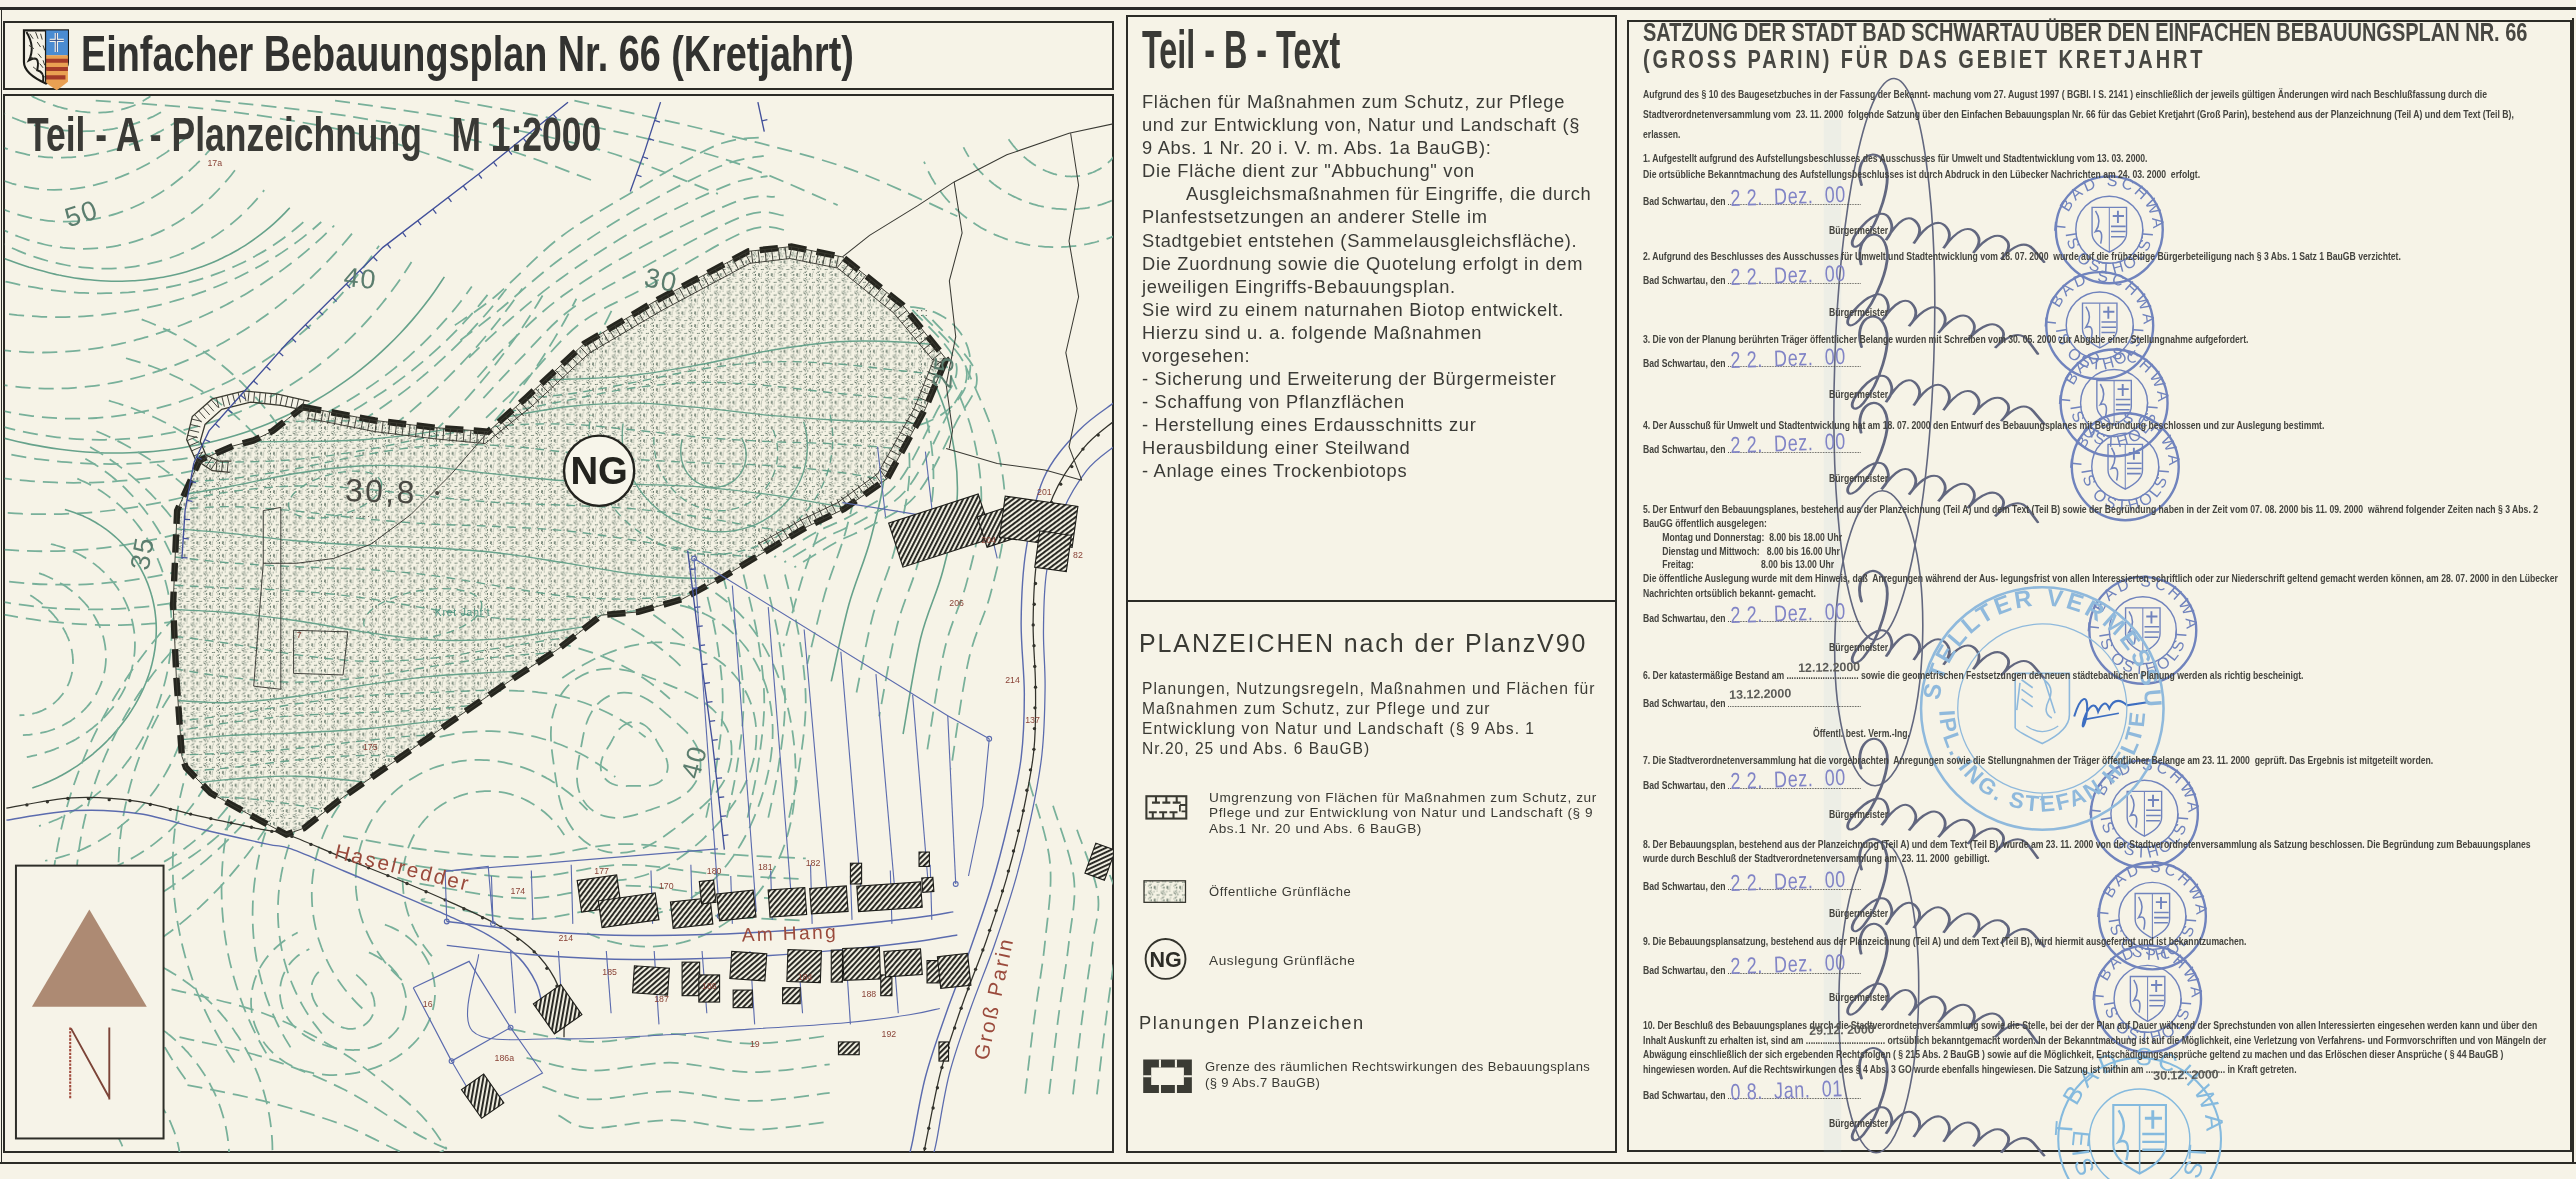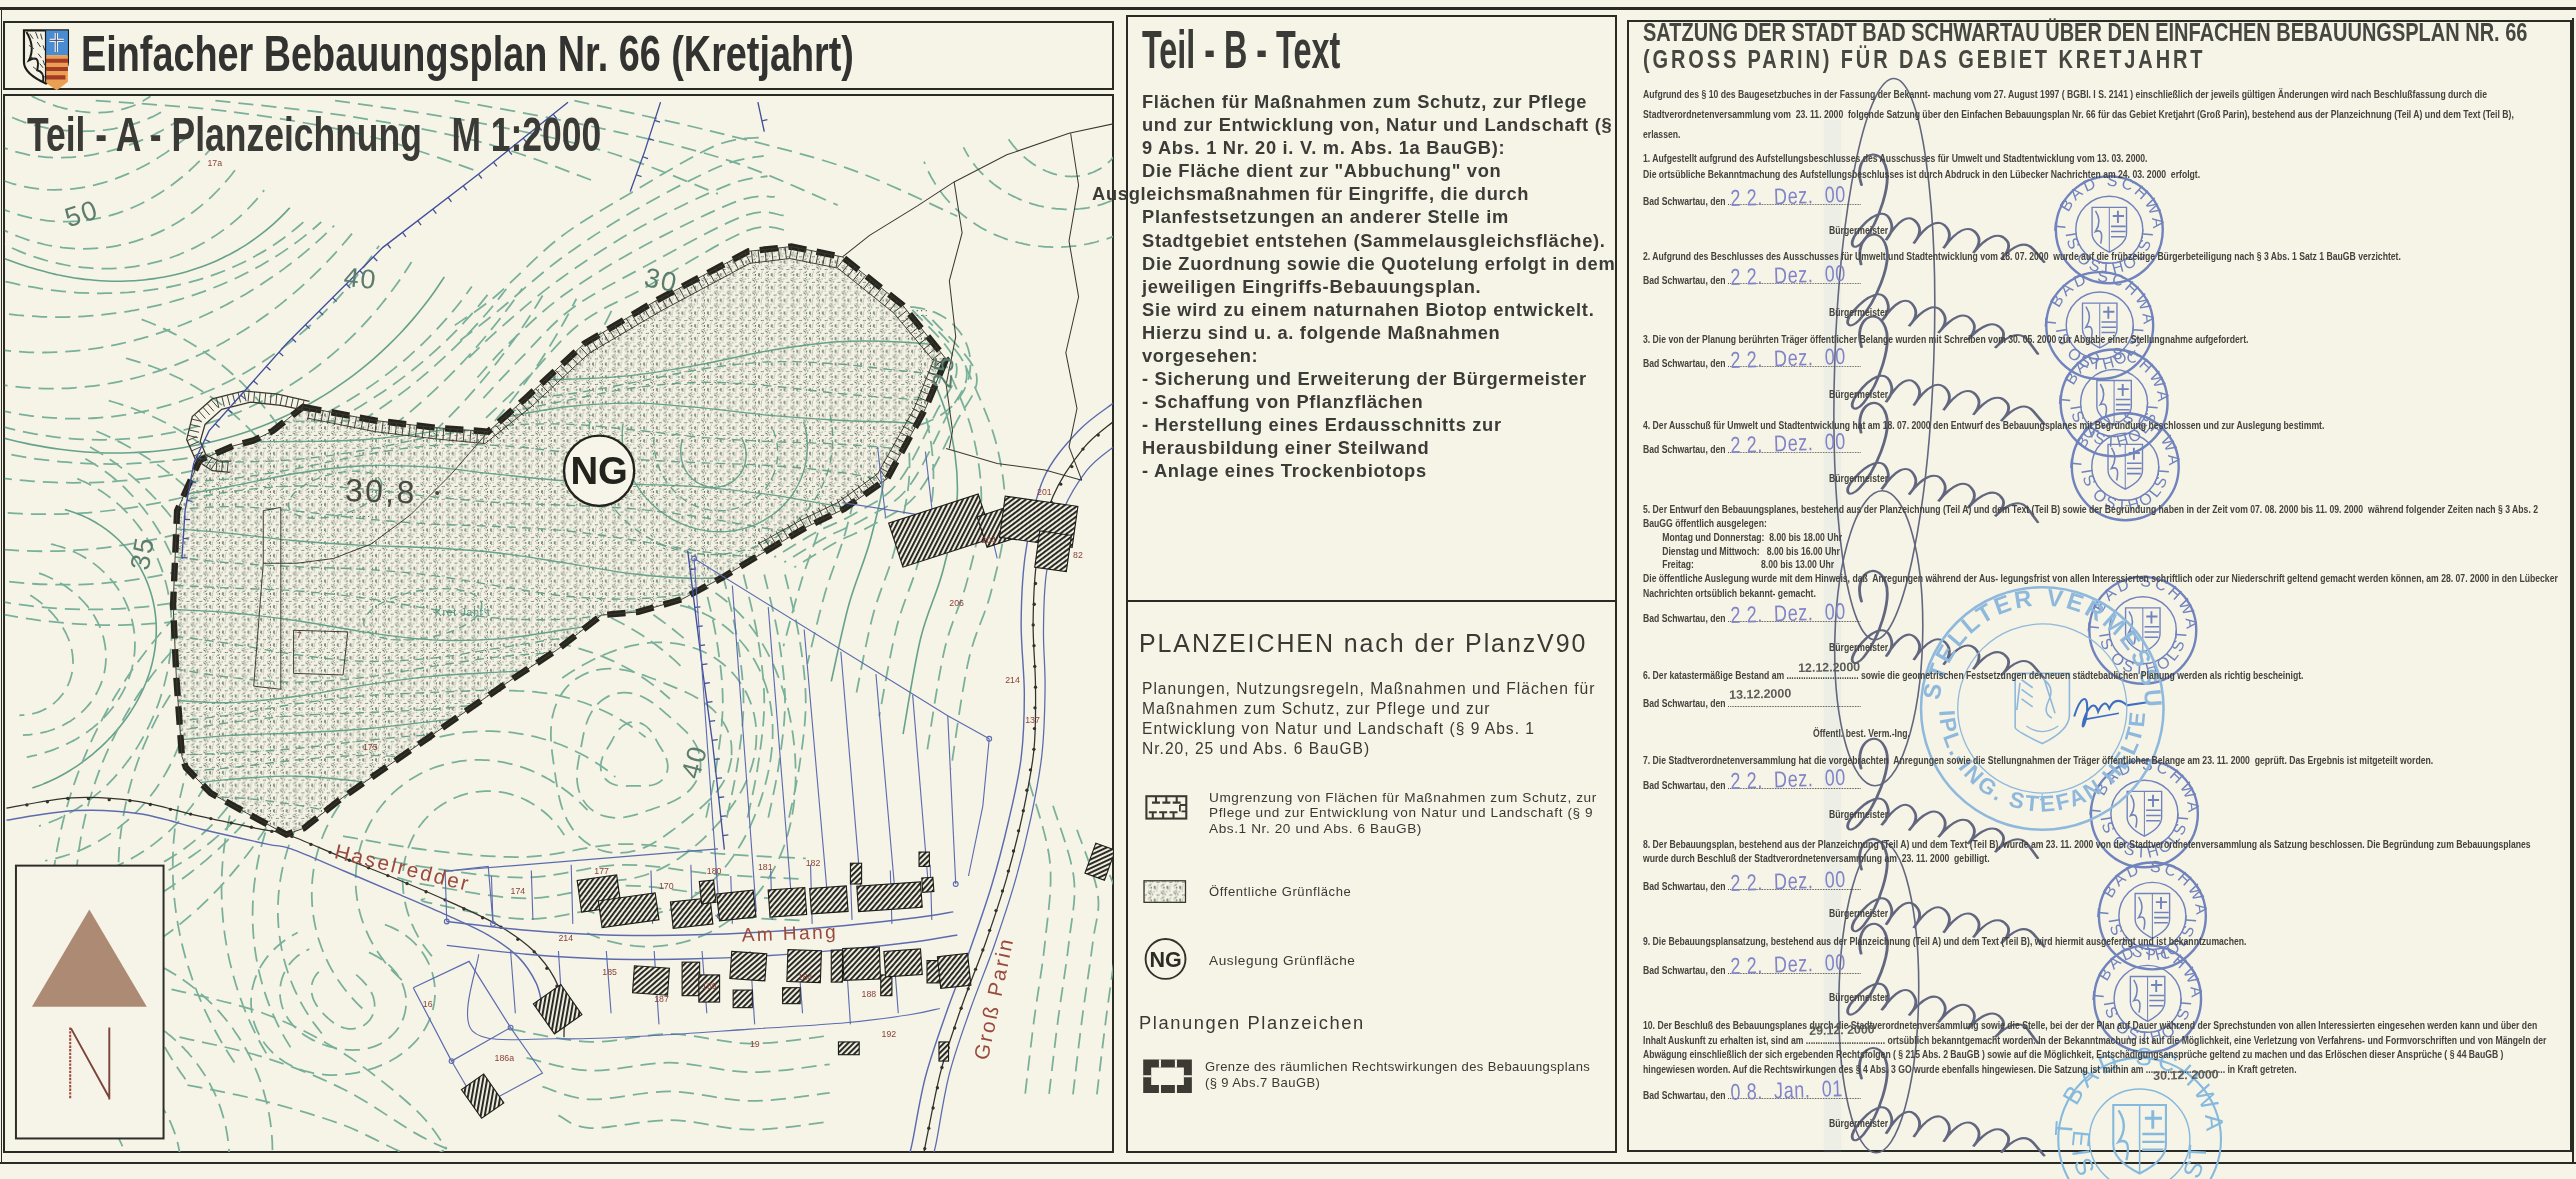--- a/index.html
+++ b/index.html
@@ -8,21 +8,21 @@
 .hline{position:absolute;background:#2b2b26;height:1.6px}
 .vline{position:absolute;background:#2b2b26;width:1.6px}
 .t{position:absolute;color:#3c3c38;white-space:pre}
 .cond{transform-origin:0 0;display:inline-block}
 .bs{font-size:10.8px;font-weight:bold;color:#44443f;transform:scaleX(.80);transform-origin:0 0;white-space:pre}
 .dots{display:inline-block;border-bottom:1.6px dotted #4a4a46;height:10.4px}
 .burg{font-size:10.8px;font-weight:bold;color:#44443f;transform:scaleX(.80);transform-origin:0 0;white-space:pre}
 .date{position:absolute;color:#8184c6;font-weight:normal;white-space:pre;transform-origin:0 0}
 .gdate{position:absolute;color:#5c5c58;font-weight:bold;white-space:pre;transform-origin:0 0}
 .it{position:absolute;color:#44443f;font-size:10.8px;font-weight:bold;white-space:pre;transform-origin:0 0;transform:scaleX(.80);letter-spacing:0px}
-.mb{position:absolute;color:#3b3b37;font-size:18.3px;font-weight:bold;white-space:pre;letter-spacing:0.7px}
+.mb{position:absolute;color:#3b3b37;font-size:18.3px;font-weight:normal;white-space:pre;letter-spacing:0.7px}
 .cad{position:absolute;color:#3a3a34;white-space:pre;font-weight:normal}
 </style></head>
 <body>
 
 <div class="hline" style="left:0;top:7.2px;width:2576px;height:2.4px"></div>
 <div class="hline" style="left:0;top:1162px;width:2576px;height:1.6px"></div>
 <div class="vline" style="left:0.8px;top:7.2px;height:1157px"></div>
 <div class="vline" style="left:2572px;top:17.6px;height:1146px"></div>
 
 <div class="box" style="left:3.2px;top:21px;width:1111px;height:69px"></div>
@@ -1009,21 +1009,21 @@
 <div class="date" style="left:1730px;top:1079px;font-size:23px;transform:rotate(-2deg) scaleX(.78);letter-spacing:0.8px">0 8.  Jan.  01</div>
 <div class="t burg" style="left:1829px;top:1117px">Bürgermeister</div>
 <div class="gdate" style="left:1798px;top:661px;font-size:12.4px;transform:rotate(-1deg)">12.12.2000</div>
 <div class="gdate" style="left:1809px;top:1024px;font-size:12.4px;transform:rotate(-1.5deg)">29.12. 2000</div>
 <div class="gdate" style="left:2153px;top:1069px;font-size:12.4px;transform:rotate(-1.5deg)">30.12. 2000</div>
 
 <div class="mb" style="left:1142px;top:91px">Flächen für Maßnahmen zum Schutz, zur Pflege</div>
 <div class="mb" style="left:1142px;top:114px">und zur Entwicklung von, Natur und Landschaft (§</div>
 <div class="mb" style="left:1142px;top:137px">9 Abs. 1 Nr. 20 i. V. m. Abs. 1a BauGB):</div>
 <div class="mb" style="left:1142px;top:160px">Die Fläche dient zur "Abbuchung" von</div>
-<div class="mb" style="left:1092px;top:183px">Ausgleichsmaßnahmen für Eingriffe, die durch</div>
+<div class="mb" style="left:1186px;top:183px">Ausgleichsmaßnahmen für Eingriffe, die durch</div>
 <div class="mb" style="left:1142px;top:206px">Planfestsetzungen an anderer Stelle im</div>
 <div class="mb" style="left:1142px;top:230px">Stadtgebiet entstehen (Sammelausgleichsfläche).</div>
 <div class="mb" style="left:1142px;top:253px">Die Zuordnung sowie die Quotelung erfolgt in dem</div>
 <div class="mb" style="left:1142px;top:276px">jeweiligen Eingriffs-Bebauungsplan.</div>
 <div class="mb" style="left:1142px;top:299px">Sie wird zu einem naturnahen Biotop entwickelt.</div>
 <div class="mb" style="left:1142px;top:322px">Hierzu sind u. a. folgende Maßnahmen</div>
 <div class="mb" style="left:1142px;top:345px">vorgesehen:</div>
 <div class="mb" style="left:1142px;top:368px">- Sicherung und Erweiterung der Bürgermeister</div>
 <div class="mb" style="left:1142px;top:391px">- Schaffung von Pflanzflächen</div>
 <div class="mb" style="left:1142px;top:414px">- Herstellung eines Erdausschnitts zur</div>

